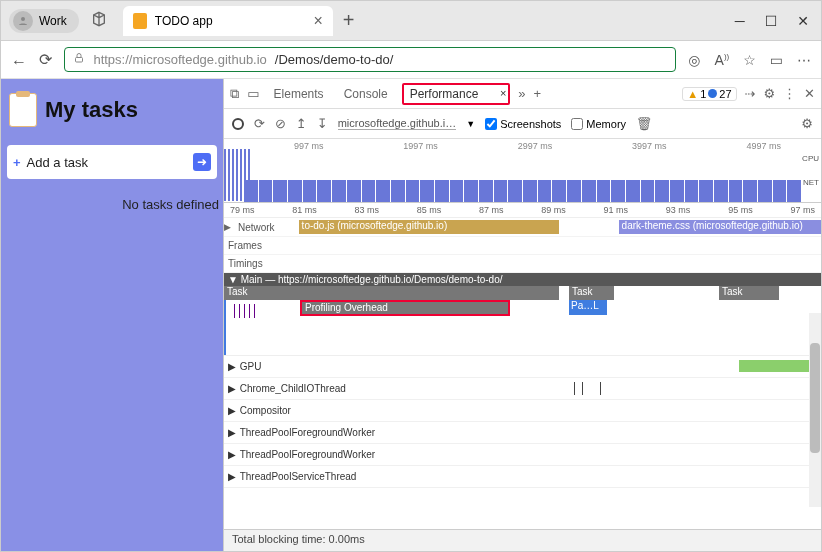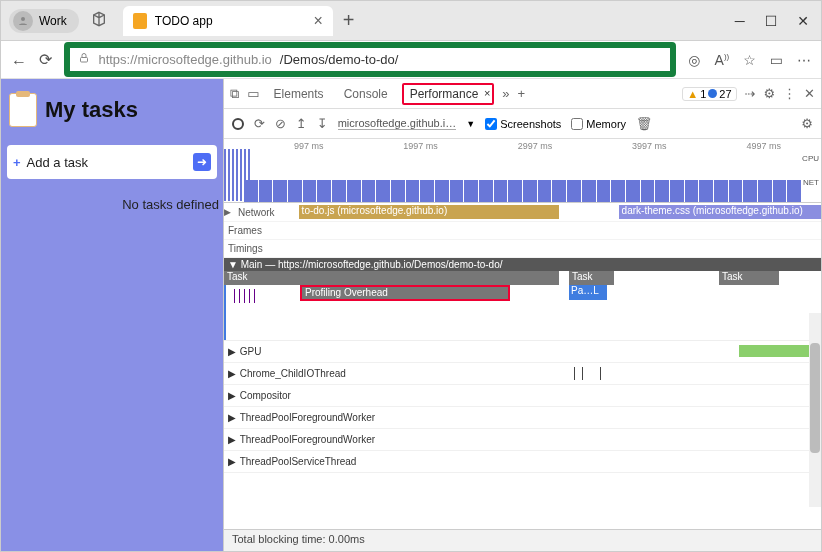--- a/index.html
+++ b/index.html
@@ -13,21 +13,21 @@
 .tab { display: flex; align-items: center; background: #fff; border-top-left-radius: 6px; border-top-right-radius: 6px; padding: 6px 10px; margin-left: 16px; gap: 8px; font-size: 12px; min-width: 210px; }
 .tab .favicon { width: 14px; height: 16px; background: linear-gradient(#f5a623,#f5a623); border-radius:2px; }
 .tab .close { margin-left: auto; font-size: 16px; color: #666; }
 .newtab { margin-left: 10px; font-size: 20px; color: #555; }
 .win-controls { margin-left: auto; display: flex; gap: 20px; padding-right: 12px; color: #333; }
 .win-controls span { font-size: 14px; }
 
 
 .urlbar { height: 38px; display: flex; align-items: center; padding: 0 10px; gap: 12px; border-bottom: 1px solid #e0e0e0; }
 .urlbar .nav-icon { color: #555; font-size: 16px; }
-.urlbox { flex: 1; display: flex; align-items: center; border: 6px solid #15803d; border-radius: 4px; padding: 4px 8px; gap: 8px; font-size: 13px; color: #666; }
+.urlbox { flex: 1; display: flex; align-items: center; border: 1px solid #15803d; border-radius: 4px; padding: 4px 8px; gap: 8px; font-size: 13px; color: #666; }
 .urlbox .host { color: #888; }
 .urlbox .path { color: #333; }
 .ur-actions { display: flex; gap: 14px; color: #555; font-size: 14px; }
 
 
 .body-split { display: flex; height: calc(100% - 78px); }
 
 
 .app { width: 222px; background: #8990e6; color: #222; padding: 10px 4px; }
 .app-header { display: flex; align-items: center; gap: 8px; padding: 4px 4px 14px 4px; }
@@ -37,21 +37,21 @@
 .add-task { background: #fff; border-radius: 4px; padding: 8px 6px; display:flex; align-items:center; gap:6px; font-size:13px; margin: 4px 2px; }
 .add-task .plus{color:#4e6df5;font-weight:bold;}
 .add-task .arrow{margin-left:auto;background:#4e6df5;color:#fff;width:18px;height:18px;border-radius:3px;display:flex;align-items:center;justify-content:center;font-size:12px;}
 .no-tasks { text-align:right; font-size:13px; margin-top:18px; color:#222;}
 
 
 .devtools { flex:1; display:flex; flex-direction:column; background:#fff; border-left:1px solid #ccc; font-size:12px; overflow:hidden;}
 .dt-tabs { display:flex; align-items:center; height:30px; border-bottom:1px solid #ddd; padding:0 6px; gap:8px; }
 .dt-tabs .sp { flex:1; }
 .dt-tab { padding:4px 6px; color:#666; font-size:12px; }
-.dt-tab.active { color:#333; border:2px solid #e03; border-radius:2px; padding:2px 14px 2px 6px; position:relative;}
+.dt-tab.active { color:#333; border:2px solid #e03; border-radius:2px; padding:2px 30px 2px 6px; position:relative;}
 .dt-tab.active .x{position:absolute;right:2px;top:2px;font-size:11px;}
 .badge { display:flex; align-items:center; gap:2px; border:1px solid #ddd; border-radius:3px; padding:0 4px; font-size:11px;}
 .badge .tri{color:#e69b00;}
 .badge .dot{width:9px;height:9px;border-radius:50%;background:#2d6fdd;display:inline-block;}
 .dt-icon{color:#666;font-size:13px;}
 
 .dt-toolbar{display:flex;align-items:center;height:30px;border-bottom:1px solid #ddd;padding:0 8px;gap:10px;}
 .dt-toolbar .rec{width:12px;height:12px;border:2px solid #444;border-radius:50%;}
 .dt-toolbar .txt{font-size:11px;color:#555;white-space:nowrap;overflow:hidden;text-overflow:ellipsis;max-width:120px;border-bottom:1px solid #aaa;}
 .dt-toolbar .down{font-size:9px;}
@@ -258,20 +258,32 @@
           <div></div>
           <div></div>
           <div></div>
           <div></div>
           <div></div>
           <div></div>
       </div>
     </div>
 
     <div class="flame">
+      <div class="time-ruler">
+        <span>79 ms</span>
+          <span>81 ms</span>
+          <span>83 ms</span>
+          <span>85 ms</span>
+          <span>87 ms</span>
+          <span>89 ms</span>
+          <span>91 ms</span>
+          <span>93 ms</span>
+          <span>95 ms</span>
+          <span>97 ms</span>
+      </div>
       <div class="row">
         <span class="arrow-r">▶</span>
         <span class="track-label">Network</span>
         <div class="network-row" style="flex:1">
           <div class="net-bar net1">to-do.js (microsoftedge.github.io)</div>
           <div class="net-bar net2">dark-theme.css (microsoftedge.github.io)</div>
         </div>
       </div>
       <div class="row">
           <span class="track-label">Frames</span>

